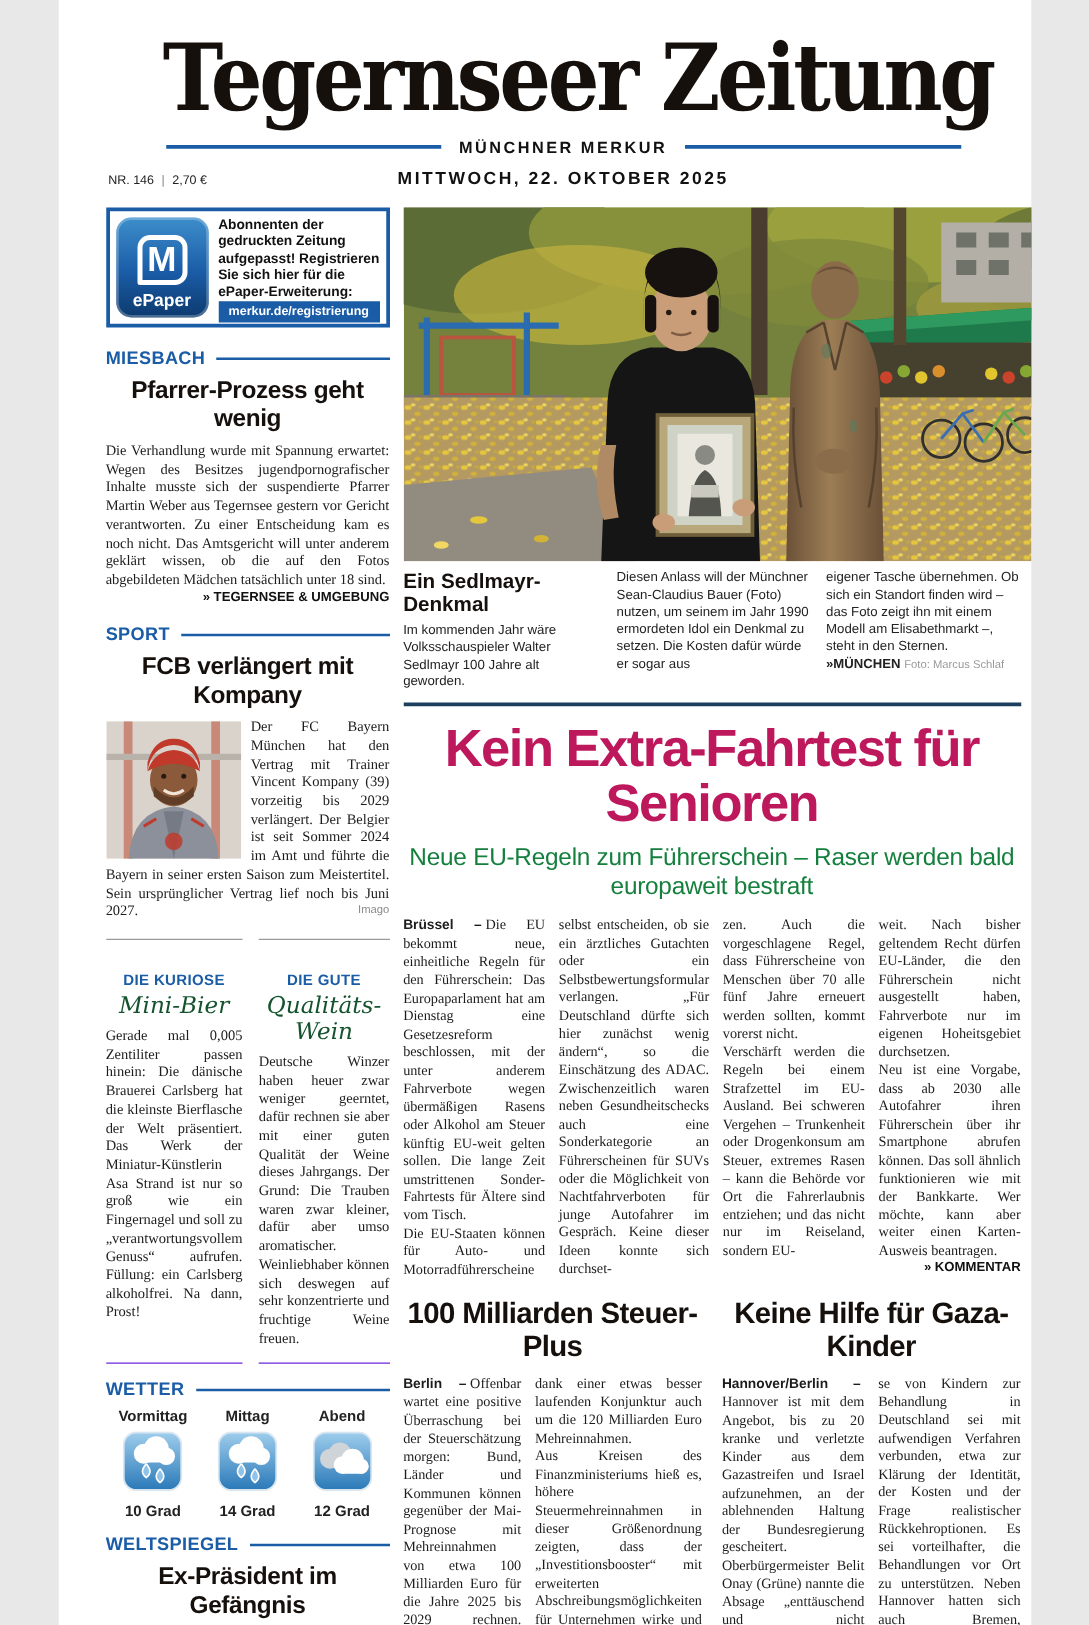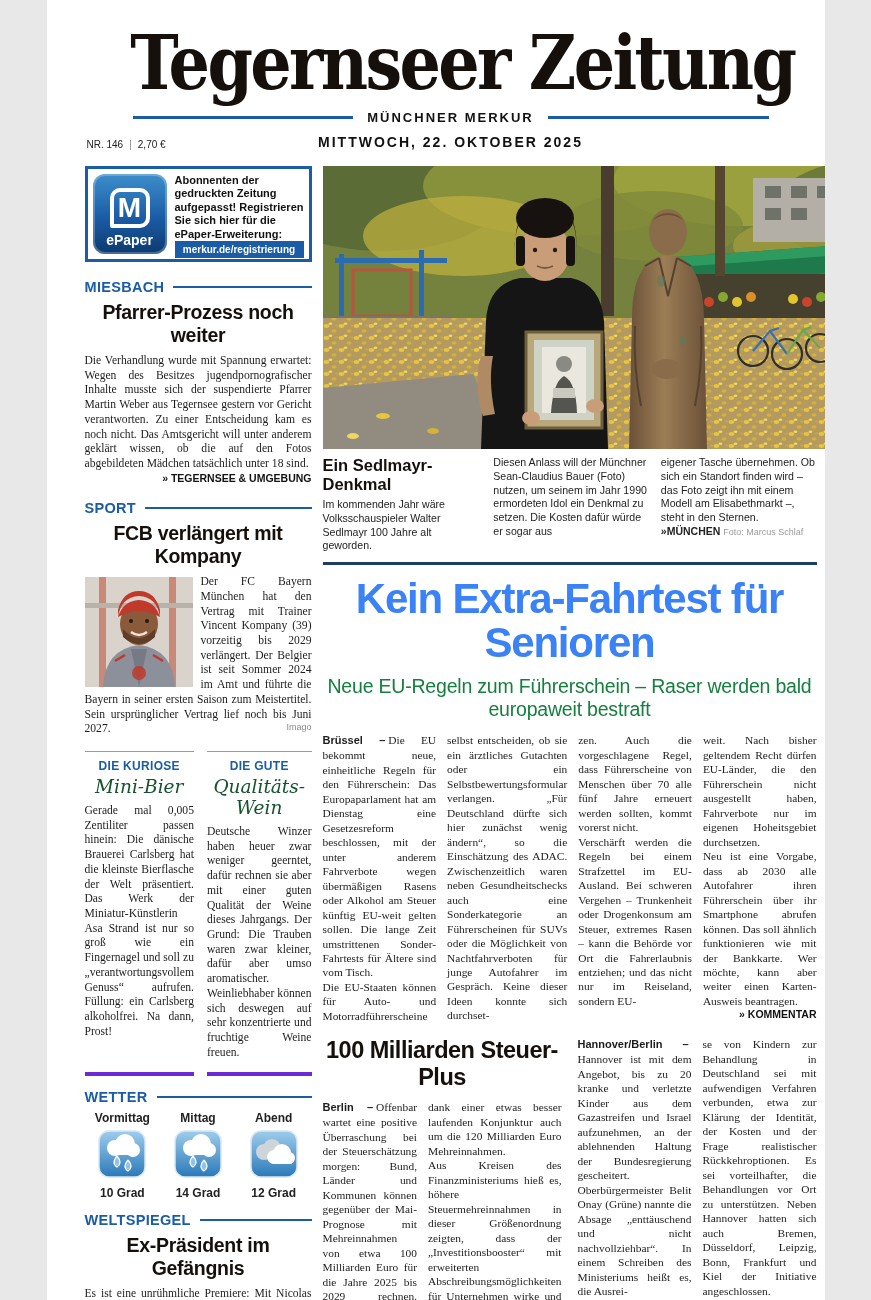--- a/index.html
+++ b/index.html
@@ -55,36 +55,36 @@
   }
   .ep-label { color:#fff; font-family:"Liberation Sans",sans-serif; font-weight:bold; font-size:14px; padding-bottom:6px; }
   .ep-right { flex:1; display:flex; flex-direction:column; }
   .ep-text { font-family:"Liberation Sans",sans-serif; font-weight:bold; font-size:11px; line-height:1.22; color:#111; flex:1; }
   .ep-bar { background:#1a5ca6; color:#fff; font-family:Liberation Sans, sans-serif; font-weight:bold; font-size:10px; text-align:center; padding:3px 0; }
   
   .sport-body { overflow:hidden; }
   .sport-photo { float:left; margin:2px 8px 2px 0; }
   
   .mini-row { display:grid; grid-template-columns:1fr 1fr; gap:13px; margin-top:14px; }
-  .mini-col { border-top:1px solid #9a9a9a; border-bottom:4px solid #6d28d9; padding:7px 0 12px; }
+  .mini-col { border-top:1px solid #9a9a9a; border-bottom:1px solid #6d28d9; padding:25px 0 12px; }
   .mini-label { font-family:"Liberation Sans",sans-serif; font-weight:bold; font-size:12px; color:#1a5ca6; text-align:center; letter-spacing:.3px; }
   .mini-headline { font-family:"DejaVu Serif",serif; font-style:italic; font-size:18.5px; text-align:center; margin:3px 0 7px; color:#14532d; }
   
   .wetter-row { display:grid; grid-template-columns:1fr 1fr 1fr; text-align:center; margin:6px 0 4px; }
   .w-label, .w-temp { font-family:"Liberation Sans",sans-serif; font-weight:bold; font-size:12px; color:#222; }
   .w-icon { margin:5px 0 4px; }
   
   .main-photo { display:block; }
   .caption-row { display:grid; grid-template-columns:1.02fr 1fr 1fr; gap:12px; margin-top:7px; }
   .caption-title { font-family:"Liberation Sans",sans-serif; font-weight:bold; font-size:16.5px; color:#15100c; margin-bottom:4px; }
   .caption-text { font-family:"Liberation Sans",sans-serif; font-size:10.6px; line-height:1.3; color:#222; }
   .cap-ref { font-family:"Liberation Sans",sans-serif; font-weight:bold; font-size:10.5px; }
   .cap-credit { font-family:"Liberation Sans",sans-serif; font-size:9px; color:#9a9a9a; }
   .navy-rule { height:3px; background:#1d3e5e; margin:9px 0 12px; }
-  .lead-headline { font-family:"Liberation Sans",sans-serif; font-weight:bold; font-size:42px; letter-spacing:-1.2px; text-align:center; color:#3b82f6; line-height:1.05; }
+  .lead-headline { font-family:"Liberation Sans",sans-serif; font-weight:bold; font-size:42px; letter-spacing:-1.2px; text-align:center; color:#be185d; line-height:1.05; }
   .lead-subheadline { font-family:"Liberation Sans",sans-serif; font-size:19.5px; text-align:center; color:#15803d; margin:10px 0 12px; letter-spacing:-.2px; }
   .grid4 { display:grid; grid-template-columns:repeat(4,1fr); gap:11px; }
   .grid2 { display:grid; grid-template-columns:1fr 1fr; gap:11px; }
   .mainc .jtext { font-size:11.4px; }
   .mid-row { display:grid; grid-template-columns:1fr 1fr; gap:16px; margin-top:14px; }
   .mid-headline { font-family:"Liberation Sans",sans-serif; font-weight:bold; font-size:23.5px; letter-spacing:-.5px; text-align:center; color:#15100c; margin-bottom:9px; }
   .bottom-row { display:grid; grid-template-columns:152px 152px 1fr; gap:12px; margin-top:16px; }
   .small-headline { font-family:"Liberation Sans",sans-serif; font-weight:bold; font-size:16.5px; line-height:1.12; text-align:center; letter-spacing:-.3px; color:#15100c; margin-bottom:8px; }
   
   .ad {
@@ -131,21 +131,21 @@
           <div class="ep-text">Abonnenten der gedruckten Zeitung aufgepasst! Registrieren Sie sich hier für die ePaper-Erweiterung:</div>
           <div class="ep-bar">merkur.de/registrierung</div>
         </div>
       </div>
 
       <section style="margin-top:17px">
         <div class="sec">
             <span class="sec-label">MIESBACH</span>
             <span class="sec-rule"></span>
           </div>
-        <h2 class="rail-headline">Pfarrer-Prozess noch weiter</h2>
+        <h2 class="rail-headline">Pfarrer-Prozess geht wenig</h2>
         <p class="jtext clearfix"><span>Die Verhandlung wurde mit Spannung erwartet: Wegen des Besitzes jugendpornografischer Inhalte musste sich der suspendierte Pfarrer Martin Weber aus Tegernsee gestern vor Gericht verantworten. Zu einer Entscheidung kam es noch nicht. Das Amtsgericht will unter anderem geklärt wissen, ob die auf den Fotos abgebildeten Mädchen tatsächlich unter 18 sind.</span><span class="ref">» TEGERNSEE &amp; UMGEBUNG</span></p>
       </section>
 
       <section style="margin-top:15px">
         <div class="sec">
             <span class="sec-label">SPORT</span>
             <span class="sec-rule"></span>
           </div>
         <h2 class="rail-headline">FCB verlängert mit Kompany</h2>
         <div class="sport-body clearfix">
@@ -410,20 +410,21 @@
       <div class="mid-row">
         <article>
           <h2 class="mid-headline">100 Milliarden Steuer-Plus</h2>
           <div class="grid2">
             <p class="jtext"><span class="dateline">Berlin –</span><span>Offenbar wartet eine positive Überraschung bei der Steuerschätzung morgen: Bund, Länder und Kommunen können gegenüber der Mai-Prognose mit Mehreinnahmen von etwa 100 Milliarden Euro für die Jahre 2025 bis 2029 rechnen. Wahrscheinlich sei es sogar mehr, berichtete das „Handelsblatt“ aus Schätzer- und Regierungskreisen. Möglich seien</span></p>
             <p class="jtext">dank einer etwas besser laufenden Konjunktur auch um die 120 Milliarden Euro Mehreinnahmen.
 Aus Kreisen des Finanzministeriums hieß es, höhere Steuermehreinnahmen in dieser Größenordnung zeigten, dass der „Investitionsbooster“ mit erweiterten Abschreibungsmöglichkeiten für Unternehmen wirke und sich die wirtschaftliche Lage bessere.</p>
           </div>
         </article>
         <article>
+          <h2 class="mid-headline">Keine Hilfe für Gaza-Kinder</h2>
           <div class="grid2">
             <p class="jtext"><span class="dateline">Hannover/Berlin –</span><span>Hannover ist mit dem Angebot, bis zu 20 kranke und verletzte Kinder aus dem Gazastreifen und Israel aufzunehmen, an der ablehnenden Haltung der Bundesregierung gescheitert. Oberbürgermeister Belit Onay (Grüne) nannte die Absage „enttäuschend und nicht nachvollziehbar“. In einem Schreiben des Ministeriums heißt es, die Ausrei-</span></p>
             <p class="jtext">se von Kindern zur Behandlung in Deutschland sei mit aufwendigen Verfahren verbunden, etwa zur Klärung der Identität, der Kosten und der Frage realistischer Rückkehroptionen. Es sei vorteilhafter, die Behandlungen vor Ort zu unterstützen. Neben Hannover hatten sich auch Bremen, Düsseldorf, Leipzig, Bonn, Frankfurt und Kiel der Initiative angeschlossen.</p>
           </div>
         </article>
       </div>
 
       <div class="bottom-row">
         <article>
           <h3 class="small-headline">Großer Teil der EU-Staaten bricht Schuldenregeln</h3>

